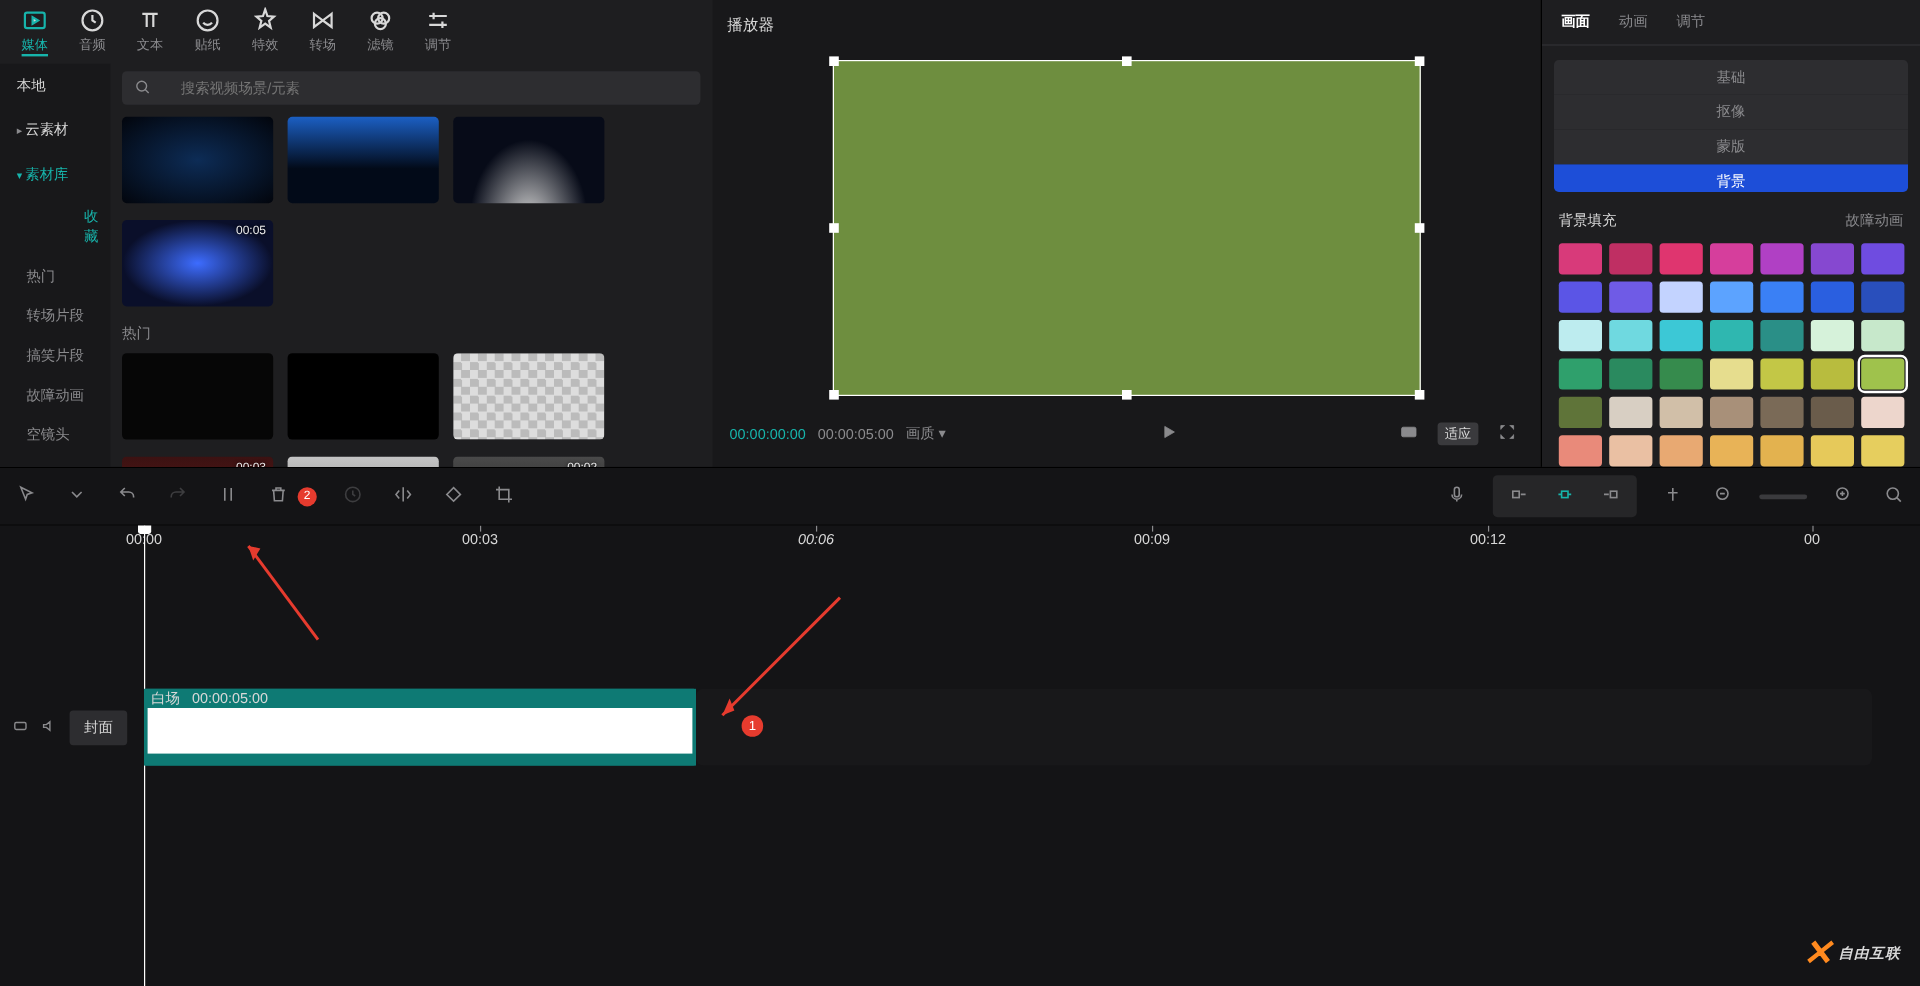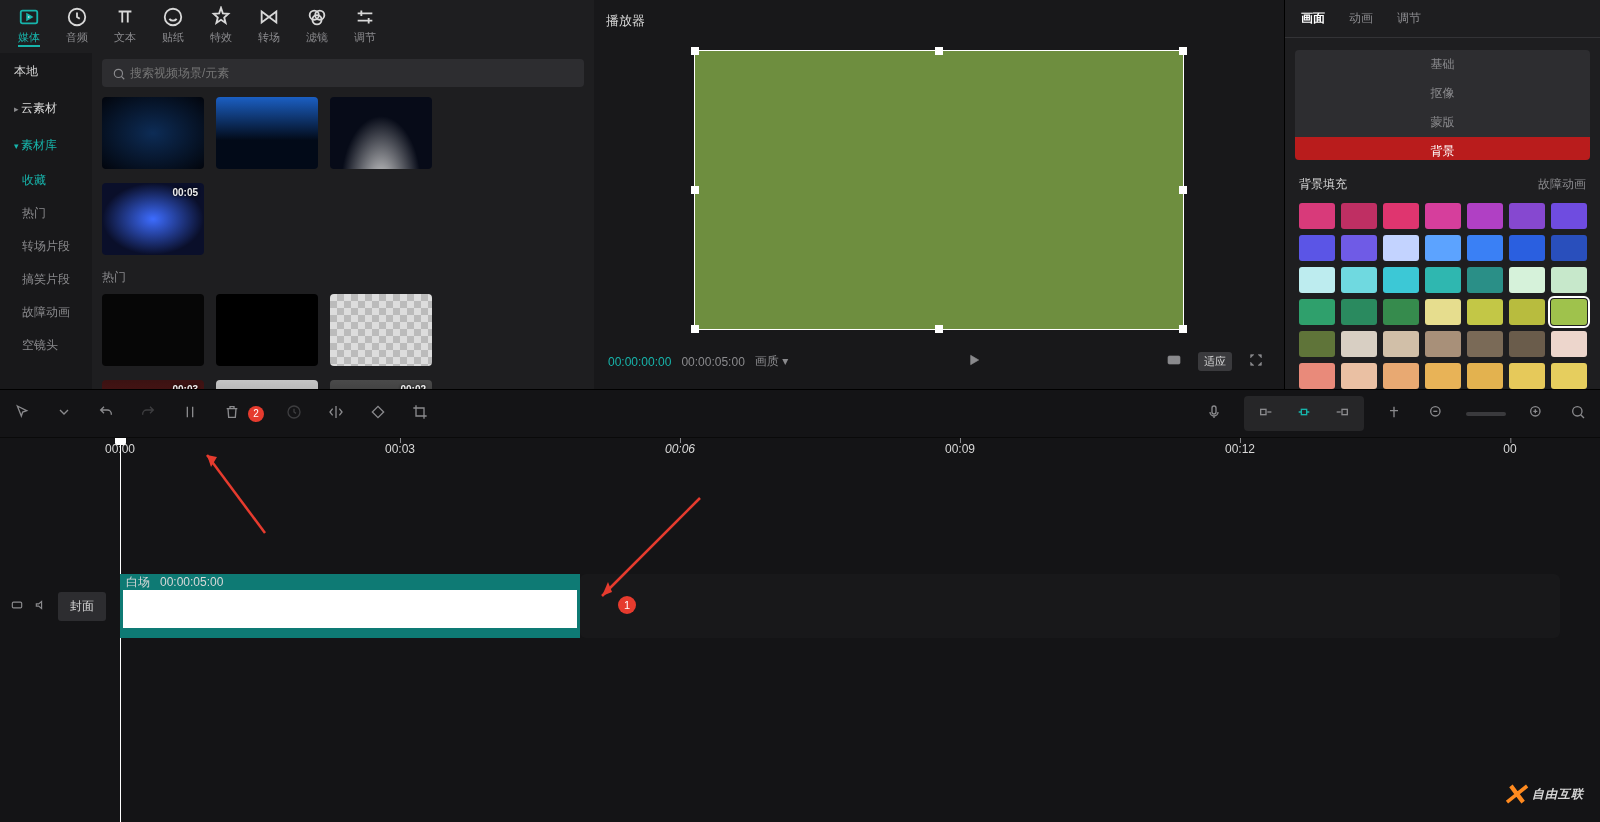--- a/index.html
+++ b/index.html
@@ -25,27 +25,27 @@
   .top-tab.active span,.top-tab.active svg{color:var(--accent);stroke:var(--accent);}
   .top-tab span{font-size:11px;color:var(--text-dim);}
   .top-tab.active span{color:var(--accent);}
   .media-body{flex:1;display:flex;overflow:hidden;}
   .sidebar{width:92px;background:#18181a;display:flex;flex-direction:column;}
   .side-item{padding:10px 14px;color:var(--text);cursor:pointer;font-size:12px;}
   .side-item.active{color:var(--accent);}
   .side-item.expand::before{content:"▸ ";color:var(--text-dim);font-size:9px;}
   .side-item.expand.active::before{content:"▾ ";color:var(--accent);}
   .side-sub{padding:8px 22px;color:var(--text-dim);cursor:pointer;font-size:12px;}
-  .side-sub.sel{color:var(--accent);}
+  .side-sub.sel{color:var(--accent);margin-left:48px;}
   .lib-area{flex:1;padding:6px 10px;overflow:auto;}
-  .search{display:flex;align-items:flex-end;gap:2px;background:#2d2d30;border-radius:4px;padding:6px 10px;margin-bottom:10px;}
+  .search{display:flex;align-items:flex-start;gap:23px;background:#2d2d30;border-radius:4px;padding:6px 10px;margin-bottom:10px;}
   .search svg{width:14px;height:14px;stroke:var(--text-dim);fill:none;stroke-width:2;}
   .search input{background:none;border:none;outline:none;color:var(--text);flex:1;font-size:12px;}
   .thumb-row{display:flex;gap:12px;margin-bottom:14px;}
-  .thumb{width:102px;height:72px;border-radius:4px;position:relative;overflow:hidden;background:#000;font-weight:bold;}
+  .thumb{width:126px;height:72px;border-radius:4px;position:relative;overflow:hidden;background:#000;}
   .thumb .dur{position:absolute;top:4px;right:6px;font-size:10px;color:#eee;text-shadow:0 0 3px #000;}
   .section-label{color:var(--text-dim);margin:4px 0 8px;}
   
   .sky1{background:radial-gradient(ellipse at center,#0d2c56,#02050c);}
   .sky2{background:linear-gradient(#1b5fc3,#020a18 60%);}
   .sky3{background:radial-gradient(ellipse at 50% 120%,#d0d0d0,#070b18 55%);}
   .neb{background:radial-gradient(ellipse at 50% 50%,#3d6cff,#0a0f2a 70%);}
   .blk1{background:#060606;}
   .blk2{background:#000;}
   .chk{background:repeating-conic-gradient(#bbb 0 25%,#ddd 0 50%) 0 0/14px 14px;}
@@ -69,21 +69,21 @@
   .icon-btn{padding:4px 6px;cursor:pointer;}
   .icon-btn svg{width:16px;height:16px;stroke:var(--text-dim);fill:var(--text-dim);}
   .play-center{width:16px;height:16px;}
   .quality{color:var(--text-dim);cursor:pointer;}
   
   .prop-panel{width:316px;background:var(--panel);display:flex;flex-direction:column;border-left:1px solid #000;}
   .prop-tabs{display:flex;gap:24px;padding:10px 16px;border-bottom:1px solid var(--border);}
   .prop-tab{cursor:pointer;color:var(--text-dim);} .prop-tab.active{color:#fff;font-weight:600;}
   .sub-tabs{display:flex;margin:12px 10px;border-radius:4px;overflow:hidden;flex-direction:column;}
   .sub-tab{flex:1;text-align:center;padding:6px 0;background:#2d2d30;color:var(--text-dim);cursor:pointer;}
-  .sub-tab.active{background:#b91c1c;color:#fff;}
+  .sub-tab.active{background:#1d4ed8;color:#fff;}
   .bg-section{padding:4px 14px 10px;display:flex;flex-direction:column;gap:10px;overflow:auto;}
   .bg-head{display:flex;justify-content:space-between;align-items:center;}
   .apply-all{color:var(--text-dim);cursor:pointer;font-size:12px;}
   .select{background:#2d2d30;border-radius:4px;padding:6px 10px;display:flex;justify-content:space-between;align-items:center;cursor:pointer;}
   .select::after{content:"⌄";color:var(--text-dim);}
   .swatches{display:grid;grid-template-columns:repeat(7,1fr);gap:6px;}
   .sw{width:36px;height:26px;border-radius:3px;cursor:pointer;}
   .sw.sel{outline:2px solid #fff;outline-offset:1px;}
   
   .row-bottom{height:432px;background:#141416;display:flex;flex-direction:column;}

